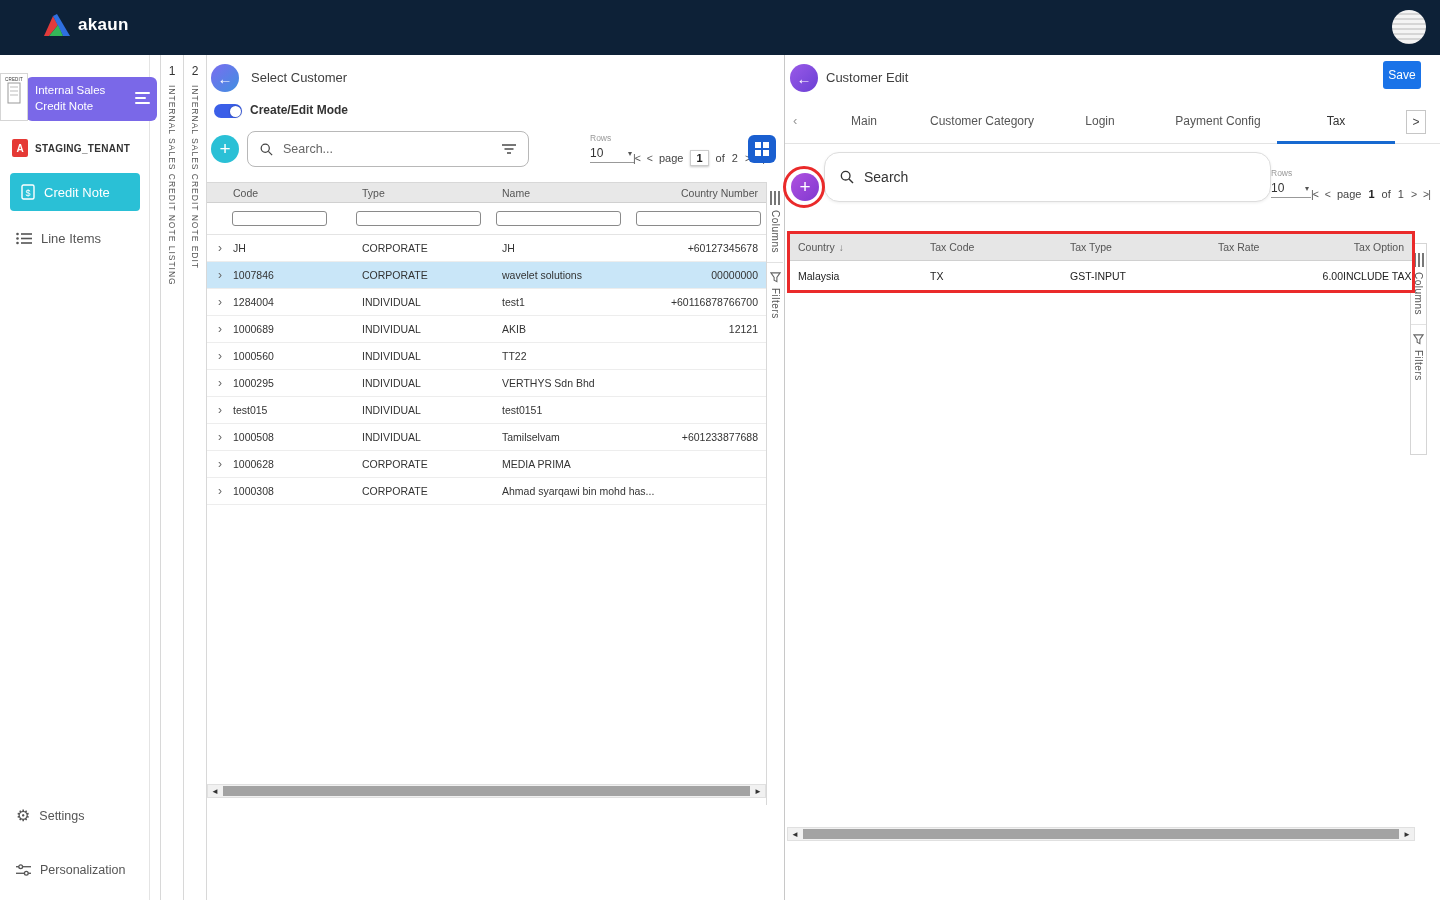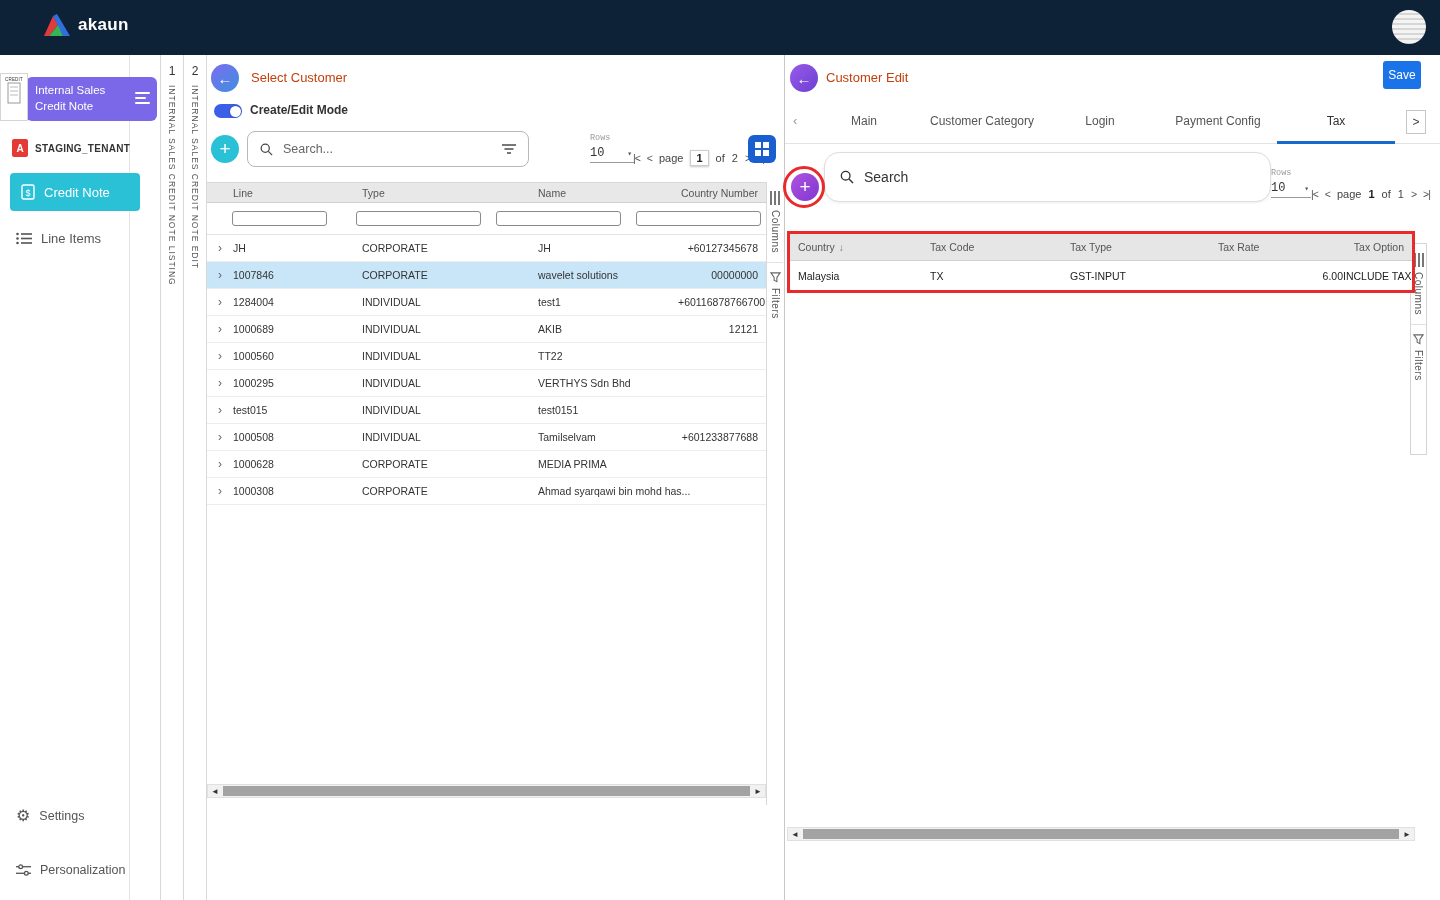--- a/index.html
+++ b/index.html
@@ -7,21 +7,21 @@
               font-family:"Liberation Sans", sans-serif; }
 
   
   #topbar { position:absolute; left:0; top:0; width:1440px; height:55px; background:#0d2137; }
   .brand { position:absolute; left:44px; top:14px; display:flex; align-items:center; gap:8px; cursor:pointer; }
   .brand-text { color:#fff; font-size:17px; font-weight:bold; letter-spacing:.3px; }
   .avatar { position:absolute; right:14px; top:10px; width:34px; height:34px; border-radius:50%;
             background:repeating-linear-gradient(180deg,#f4f4f4 0 3px,#d6d6d6 3px 5px); }
 
   
-  #sidebar { position:absolute; left:0; top:55px; width:130px; height:845px; background:#fff; border-right:1px solid #e4e4e4; }
+  #sidebar { position:absolute; left:0; top:55px; width:150px; height:845px; background:#fff; border-right:1px solid #e4e4e4; }
   .module-icon { position:absolute; left:0; top:18px; width:28px; height:48px; background:#fff;
                  border:1px solid #d5d5d5; z-index:3; text-align:center; }
   .mi-caption { font-size:4.5px; color:#333; margin-top:3px; letter-spacing:.2px; }
   .module-pill { position:absolute; left:26px; top:22px; width:131px; height:44px; background:#7a68e8;
                  border-radius:6px; color:#fff; font-size:11.5px; line-height:1.35; padding:6px 26px 6px 9px;
                  z-index:2; cursor:pointer; }
   .module-menu-icon { position:absolute; right:7px; top:15px; width:15px; cursor:pointer; }
   .module-menu-icon i { display:block; height:2px; background:#fff; margin-bottom:3px; border-radius:1px; }
   .module-menu-icon i:nth-child(2){ width:11px; }
   .tenant { position:absolute; left:12px; top:84px; display:flex; align-items:center; gap:7px; cursor:pointer; }
@@ -47,33 +47,33 @@
 
   
   .cbtn { position:absolute; width:28px; height:28px; border-radius:50%; display:flex;
           align-items:center; justify-content:center; color:#fff; cursor:pointer; }
   .back1 { background:linear-gradient(135deg,#7b6df0,#3f8fe0); }
   .back2 { background:linear-gradient(135deg,#9a5ae8,#6a3fd4); }
   .add1 { background:#2ac0d6; }
   .add2 { background:linear-gradient(135deg,#b052e0,#8038d0); }
   .cbtn .glyph-arrow { font-size:15px; font-weight:bold; line-height:1; }
   .cbtn .glyph-plus { font-size:19px; line-height:1; margin-top:-2px; }
-  .panel-title { position:absolute; font-size:13px; color:#c2410c; }
+  .panel-title { position:absolute; font-size:13px; color:#404040; }
 
   .searchbox { position:absolute; display:flex; align-items:center; background:#fff; }
   .searchbox input { border:none; outline:none; flex:1; font-size:12.5px; margin-left:9px;
                      font-family:inherit; color:#333; background:transparent; }
   .sb1 { left:40px; top:76px; width:282px; height:36px; border:1px solid #b8b8b8; border-radius:8px; padding:0 11px; }
   .sb1 input::placeholder { color:#666; }
   .sb2 { left:39px; top:97px; width:447px; height:50px; border:1px solid #ddd; border-radius:15px;
          box-shadow:0 1px 3px rgba(0,0,0,.07); padding:0 14px; }
   .sb2 input { font-size:14px; }
   .sb2 input::placeholder { color:#333; }
 
-  .rows-ctl { position:absolute; width:44px; cursor:pointer;font-family:Liberation Mono, monospace; }
+  .rows-ctl { position:absolute; width:44px; cursor:pointer; }
   .rows-label { font-size:8.5px; color:#999; }
   .rows-val { display:flex; justify-content:space-between; align-items:center;
               border-bottom:1px solid #999; font-size:12px; color:#333; padding:3px 2px 2px 0; }
   .rows-caret { font-size:8px; color:#555; }
 
   .pager { position:absolute; display:flex; align-items:center; gap:7px; font-size:11px; color:#444; white-space:nowrap; }
   .pg-ico { font-size:10.5px; color:#555; letter-spacing:-1px; cursor:pointer; }
   .pg-current { border:1px solid #ccc; box-shadow:0 1px 2px rgba(0,0,0,.22); padding:1px 5px;
                 font-weight:bold; font-size:11px; color:#222; background:#fff; }
   .pg-current.plain { border:none; box-shadow:none; padding:0; }
@@ -99,21 +99,21 @@
   .toggle-label { position:absolute; left:43px; top:48px; font-size:12px; color:#333;font-weight:bold; }
   .grid-btn { position:absolute; left:541px; top:80px; width:28px; height:28px; background:#1a5fd0;
               border-radius:6px; display:flex; align-items:center; justify-content:center; cursor:pointer; }
 
   .gtable { position:absolute; left:0; top:127px; width:559px; }
   .ghead { display:flex; align-items:center; height:21px; background:#e8e8e8;
            border-top:1px solid #d8d8d8; border-bottom:1px solid #d0d0d0; font-size:10.5px; color:#555; }
   .cc-chev { width:26px; text-align:center; color:#666; font-size:12px; flex:none; }
   .cc-code { width:129px; flex:none; }
   .cc-type { width:140px; flex:none; }
-  .cc-name { width:140px; flex:none; white-space:nowrap;margin-left:36px; }
+  .cc-name { width:140px; flex:none; white-space:nowrap; }
   .cc-contact { flex:1; text-align:right; padding-right:8px; white-space:nowrap; }
   .gfilter { display:flex; align-items:center; height:32px; border-bottom:1px solid #e4e4e4; }
   .flt { height:15px; border:1px solid #8a8a8a; border-radius:3px; background:#fff; outline:none;
          font-family:inherit; font-size:10px; padding:0 3px; }
   .f1 { width:95px; margin-left:25px; }
   .f2 { width:125px; margin-left:29px; }
   .f3 { width:125px; margin-left:15px; }
   .f4 { width:125px; margin-left:15px; }
   .crow { display:flex; align-items:center; height:27px; border-bottom:1px solid #ededed;
           font-size:10.5px; color:#333; background:#fff; cursor:pointer; }
@@ -283,21 +283,21 @@
       <rect x="1" y="1" width="6" height="6" fill="#fff"></rect>
         <rect x="9" y="1" width="6" height="6" fill="#fff"></rect>
       <rect x="1" y="9" width="6" height="6" fill="#fff"></rect>
         <rect x="9" y="9" width="6" height="6" fill="#fff"></rect>
     </svg>
   </div>
 
   <div class="gtable">
     <div class="ghead">
       <span class="cc-chev"></span>
-      <span class="cc-code">Line</span>
+      <span class="cc-code">Code</span>
       <span class="cc-type">Type</span>
       <span class="cc-name">Name</span>
       <span class="cc-contact">Country Number</span>
     </div>
     <div class="gfilter">
       <input class="flt f1" style="">
       <input class="flt f2" style="">
       <input class="flt f3" style="">
       <input class="flt f4" style="">
     </div>

